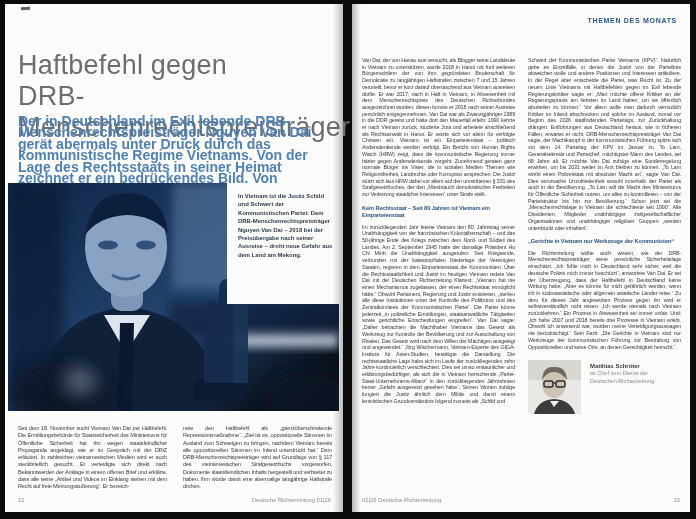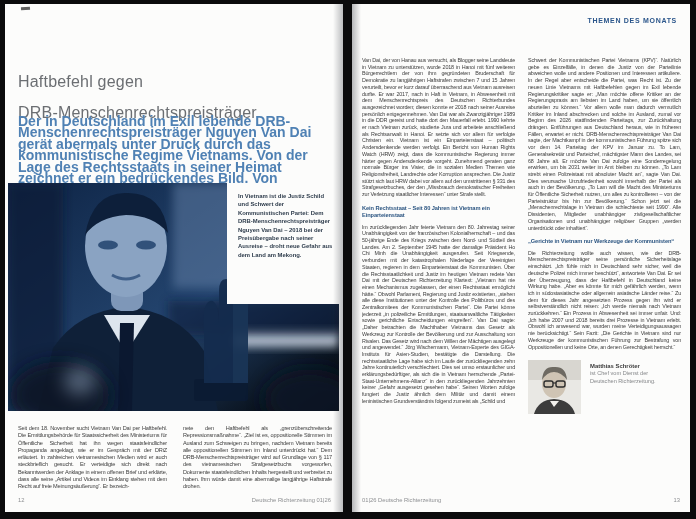--- a/index.html
+++ b/index.html
@@ -9,22 +9,22 @@
   .page-left{left:5px;}
   .page-right{left:352px;}
   .page-left::after{content:"";position:absolute;top:0;right:0;width:10px;height:100%;
      background:linear-gradient(to right,rgba(0,0,0,0),rgba(20,25,35,.28));}
   .page-right::before{content:"";position:absolute;top:0;left:0;width:9px;height:100%;
      background:linear-gradient(to left,rgba(0,0,0,0),rgba(20,25,35,.30));}
   .scan-mark{position:absolute;left:16px;top:3px;width:9px;height:3px;background:#3a3a3a;
      transform:rotate(-4deg);opacity:.8;}
 
   
-  .title{position:absolute;left:13px;top:62px;width:320px;color:#6b6e72;
-     font-size:16px;line-height:31px;font-weight:400;letter-spacing:.2px;}
+  .title{position:absolute;left:13px;top:46px;width:320px;color:#6b6e72;
+     font-size:27px;line-height:31px;font-weight:400;letter-spacing:.2px;}
   .lead{position:absolute;left:13px;top:112px;width:314px;color:#4f81b4;
      font-size:14px;line-height:11.4px;font-weight:bold;}
   .photo{position:absolute;left:3px;top:179px;width:331px;height:228px;overflow:visible;}
   .photo svg{display:block;}
   .caption-box{position:absolute;top:0;right:-2px;width:114px;height:121px;
      background:#fcfcfb;box-sizing:border-box;padding:9px 6px 0 11px;}
   .caption-box p{margin:0;font-size:5.9px;line-height:8.4px;color:#2e3c4c;font-weight:bold;}
   .cols{position:absolute;left:13px;top:421px;width:314px;height:77px;display:flex;gap:16px;overflow:hidden;}
   .cols p{margin:0;width:149px;font-size:5.6px;line-height:7.3px;letter-spacing:-.18px;
      color:#404040;text-align:justify;}

